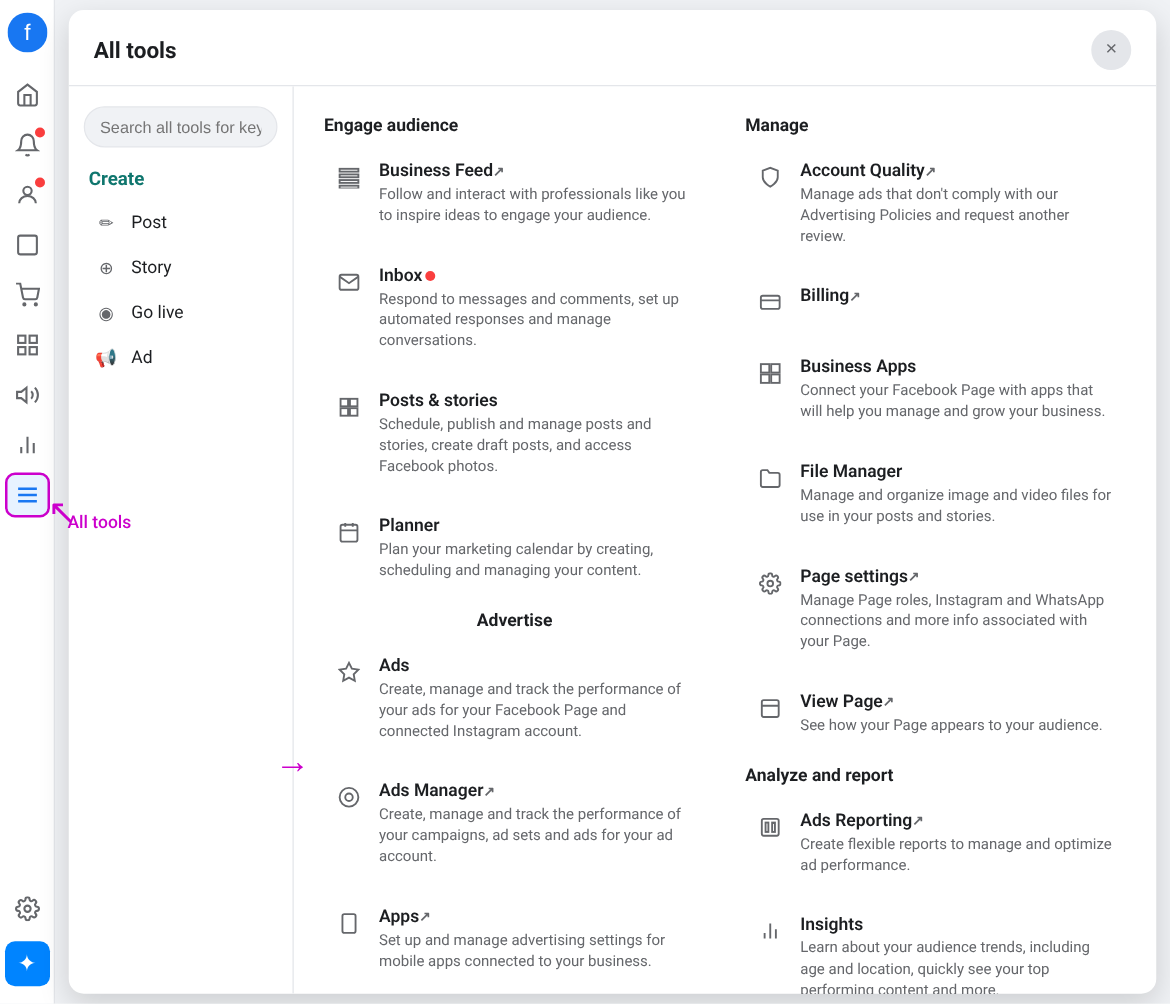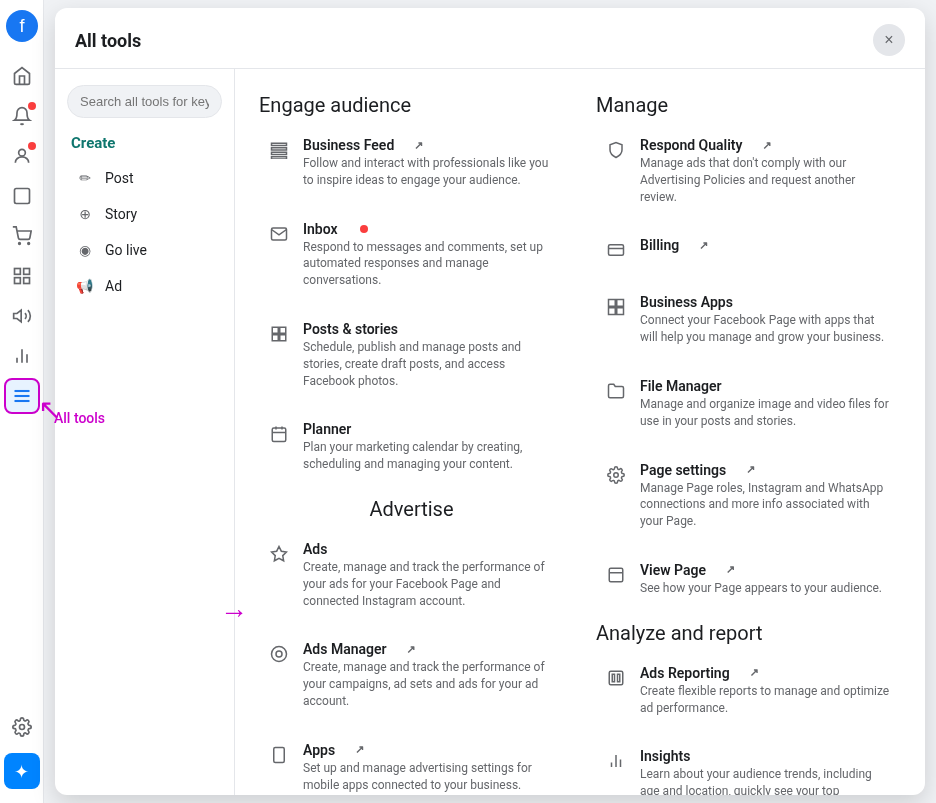--- a/index.html
+++ b/index.html
@@ -173,22 +173,22 @@
       gap: 0;
       align-content: start;
     }
 
     .content-column {
       padding-right: 16px;
     }
     .content-column:last-child { padding-right: 0; padding-left: 16px; }
 
     .section-heading {
-      font-size: 20px;
-      font-weight: 400;
+      font-size: 14px;
+      font-weight: 700;
       color: #1c1e21;
       margin-bottom: 12px;
       margin-top: 4px;
     }
 
     .tool-item {
       display: flex;
       gap: 12px;
       margin-bottom: 16px;
       cursor: pointer;
@@ -205,21 +205,21 @@
       color: #65676b;
       margin-top: 1px;
     }
     .tool-info {}
     .tool-name {
       font-size: 14px;
       font-weight: 600;
       color: #1c1e21;
       display: flex;
       align-items: center;
-      gap: 20px;
+      gap: 0;
       margin-bottom: 2px;
     }
     .tool-name .ext-icon {
       font-size: 11px;
       color: #65676b;
     }
     .tool-desc {
       font-size: 12px;
       color: #65676b;
       line-height: 1.4;
@@ -474,21 +474,21 @@
         <div class="section-heading">Manage</div>
 
         <div class="tool-item">
           <div class="tool-icon">
             <svg width="18" height="18" viewBox="0 0 24 24" fill="none" stroke="currentColor" stroke-width="2">
                 <path d="M12 22s8-4 8-10V5l-8-3-8 3v7c0 6 8 10 8 10z"></path>
               </svg>
           </div>
           <div class="tool-info">
             <div class="tool-name">
-              <span>Respond Quality</span>
+              <span>Account Quality</span>
               <span class="ext-icon">↗</span>
             </div>
             <div class="tool-desc">Manage ads that don't comply with our Advertising Policies and request another review.</div>
           </div>
         </div>
 
         <div class="tool-item">
           <div class="tool-icon">
             <svg width="18" height="18" viewBox="0 0 24 24" fill="none" stroke="currentColor" stroke-width="2">
                 <rect x="2" y="5" width="20" height="14" rx="2"></rect>

